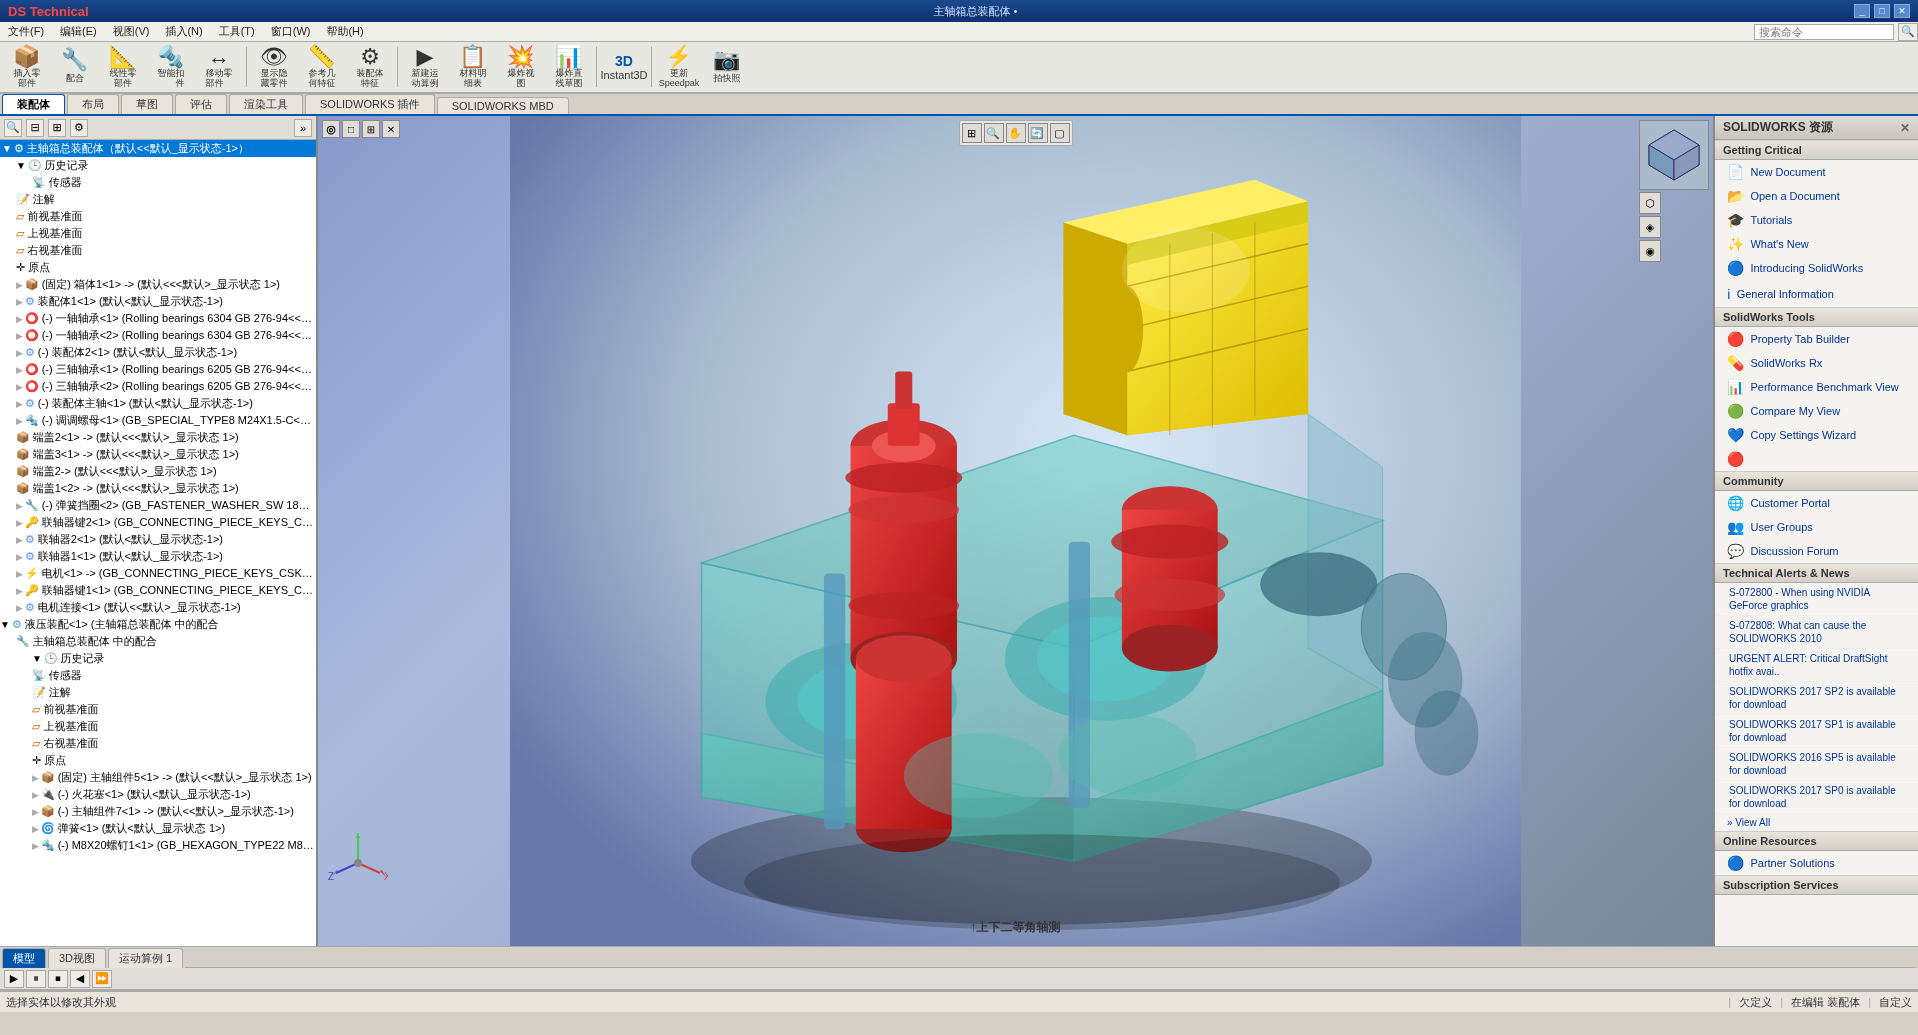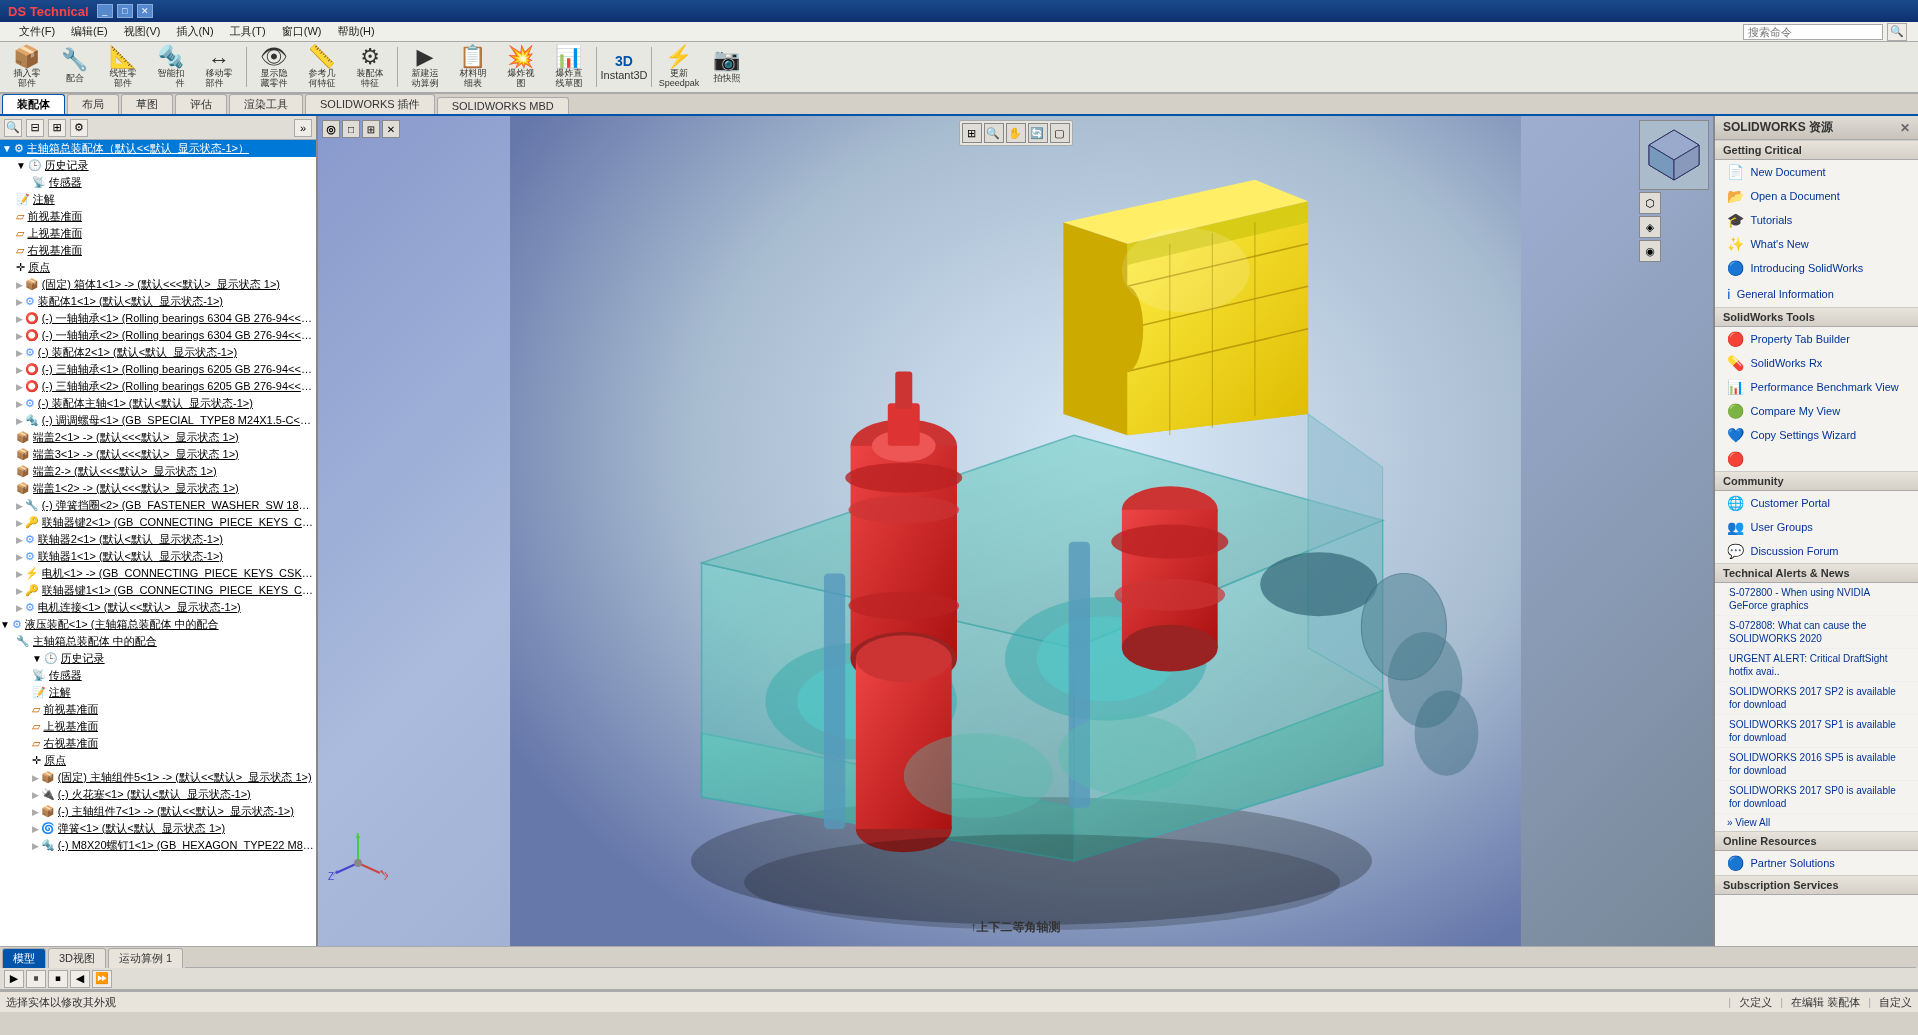--- a/index.html
+++ b/index.html
@@ -32,21 +32,21 @@
       color: white;
       display: flex; align-items: center; justify-content: center;
     }
 
     
     #menu-bar {
       height: 20px;
       background: #f0f0ea;
       display: flex;
       align-items: center;
-      padding: 0 11px;
+      padding: 0 0;
       border-bottom: 1px solid #aaa;
       font-size: 11px;
     }
     .menu-item {
       padding: 1px 8px;
       cursor: pointer;
       color: #222;
     }
 
     
@@ -134,21 +134,21 @@
       font-size: 11px;
     }
     .tree-item {
       display: flex;
       align-items: center;
       padding: 1px 2px;
       cursor: pointer;
       white-space: nowrap;
       overflow: hidden;
     }
-    .tree-label { font-size: 11px; overflow: hidden; text-overflow: ellipsis; text-decoration: underline; }
+    .tree-label { font-size: 11px; overflow: hidden; text-overflow: ellipsis; }
 
     
     #viewport {
       flex: 1;
       background: linear-gradient(135deg, #8899cc 0%, #aabbdd 30%, #99aacc 60%, #778899 100%);
       position: relative;
       overflow: hidden;
     }
     .vp-btn {
       width: 22px; height: 22px;
@@ -303,20 +303,21 @@
 
     #right-panel::-webkit-scrollbar { width: 10px; }
     #right-panel::-webkit-scrollbar-track { background: #e8e4dc; }
     #right-panel::-webkit-scrollbar-thumb { background: #aaa; }
   </style>
 </head>
 <body>
 
 <div id="title-bar">
   <span class="logo">DS Technical</span>
+  <span class="title-text">主轴箱总装配体 •</span>
   <div class="win-controls">
     <div class="win-btn">_</div>
     <div class="win-btn">□</div>
     <div class="win-btn">✕</div>
   </div>
 </div>
 
 <div id="menu-bar">
   <div class="menu-item">文件(F)</div>
   <div class="menu-item">编辑(E)</div>
@@ -854,21 +855,21 @@
     </div>
 
     <div class="right-section-title">
       <span>Technical Alerts &amp; News</span>
     </div>
 
     <div class="right-news-item">
       <span>S-072800 - When using NVIDIA GeForce graphics</span>
     </div>
     <div class="right-news-item">
-      <span>S-072808: What can cause the SOLIDWORKS 2020</span>
+      <span>S-072808: What can cause the SOLIDWORKS 2010</span>
     </div>
     <div class="right-news-item">
       <span>URGENT ALERT: Critical DraftSight hotfix avai..</span>
     </div>
     <div class="right-news-item">
       <span>SOLIDWORKS 2017 SP2 is available for download</span>
     </div>
     <div class="right-news-item">
       <span>SOLIDWORKS 2017 SP1 is available for download</span>
     </div>

